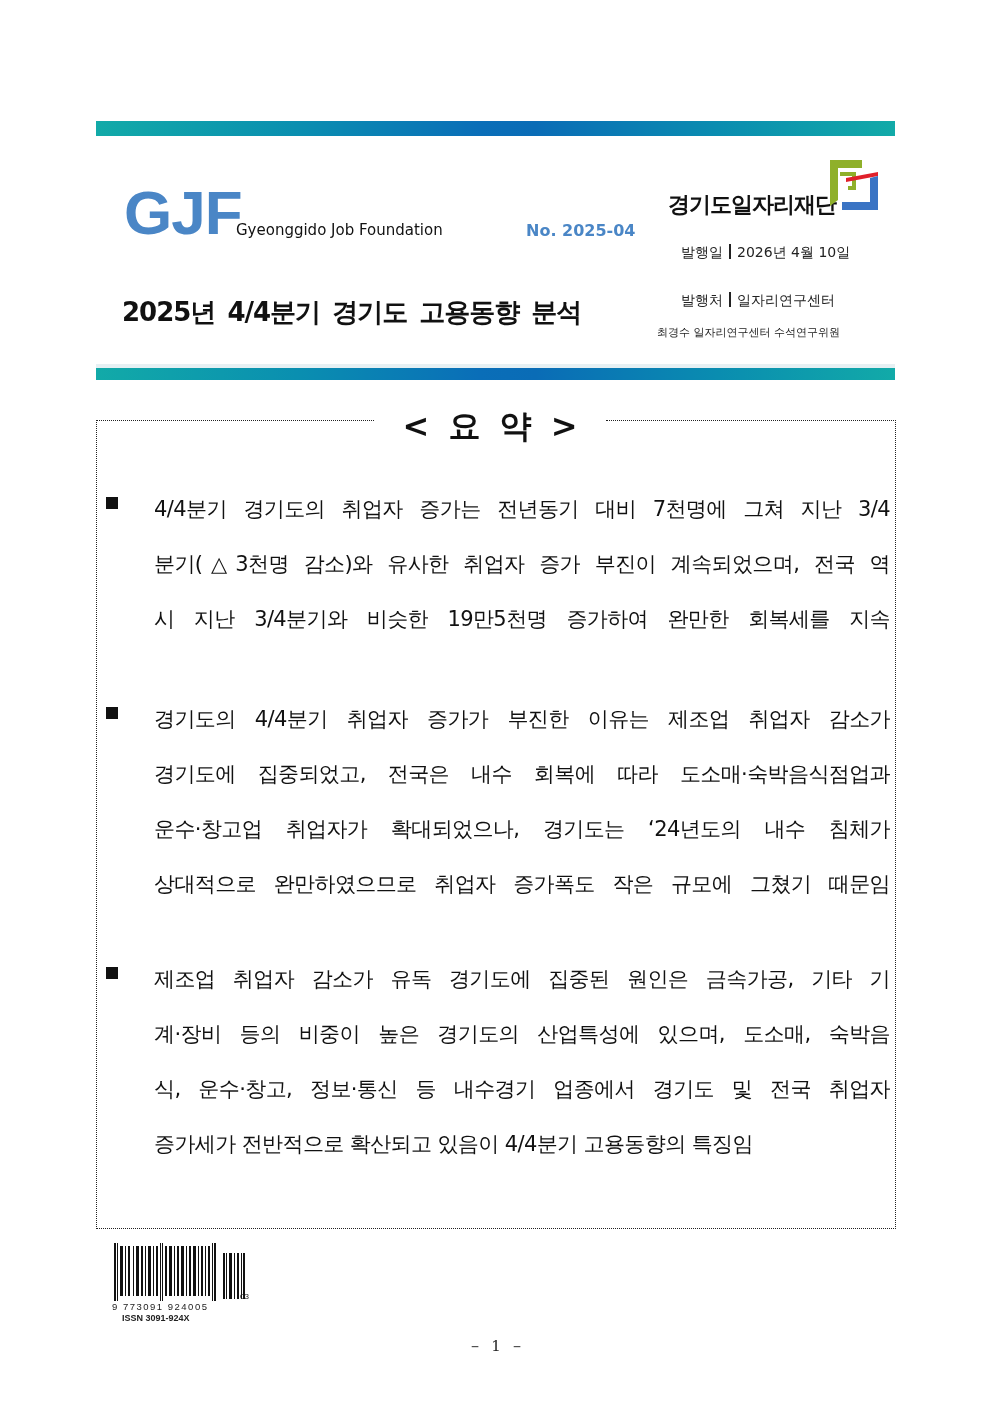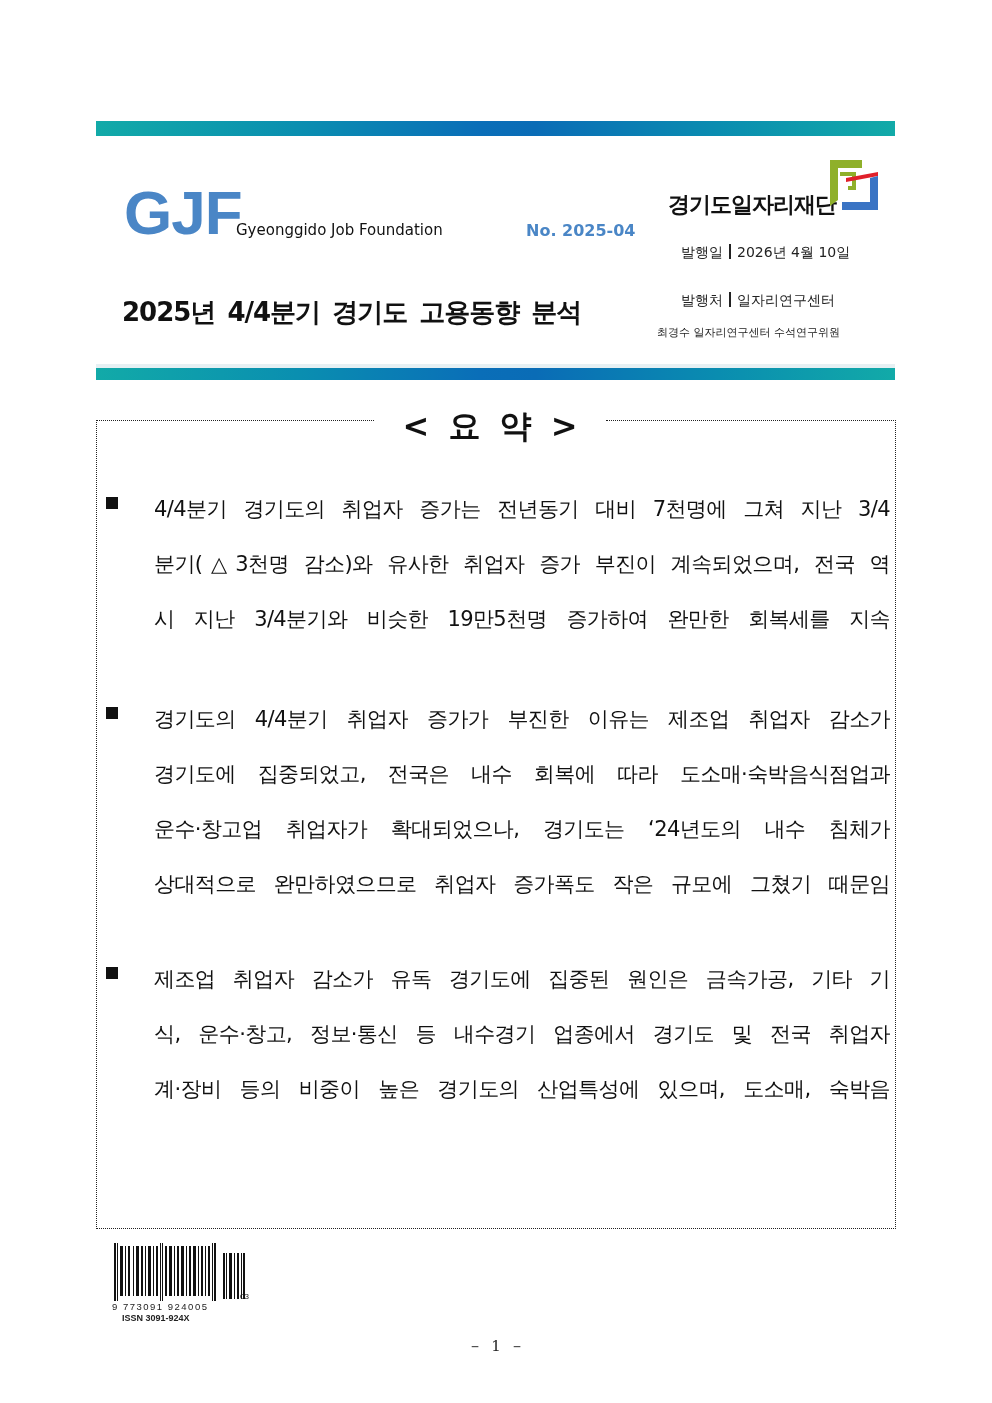--- a/index.html
+++ b/index.html
@@ -145,22 +145,23 @@
     <span class="line">경기도에 집중되었고, 전국은 내수 회복에 따라 도소매·숙박음식점업과</span>
     <span class="line">운수·창고업 취업자가 확대되었으나, 경기도는 ‘24년도의 내수 침체가</span>
     <span class="line">상대적으로 완만하였으므로 취업자 증가폭도 작은 규모에 그쳤기 때문임</span>
   </div>
 </div>
 
 <div class="bullet b3">
   <span class="sq"></span>
   <div class="text">
     <span class="line">제조업 취업자 감소가 유독 경기도에 집중된 원인은 금속가공, 기타 기</span>
+    <span class="line">계·장비 등의 비중이 높은 경기도의 산업특성에 있으며, 도소매, 숙박음</span>
     <span class="line">식, 운수·창고, 정보·통신 등 내수경기 업종에서 경기도 및 전국 취업자</span>
-    <span class="line">계·장비 등의 비중이 높은 경기도의 산업특성에 있으며, 도소매, 숙박음</span>
+    <span class="line last">증가세가 전반적으로 확산되고 있음이 4/4분기 고용동향의 특징임</span>
   </div>
 </div>
 
 <svg class="barcode" width="155" height="58" viewBox="0 0 155 58">
   <g fill="#111">
     <rect x="2" y="0" width="2" height="58"></rect>
       <rect x="5" y="0" width="1" height="58"></rect>
     <rect x="8" y="3" width="3" height="50"></rect>
       <rect x="13" y="3" width="1" height="50"></rect>
     <rect x="16" y="3" width="2" height="50"></rect>

